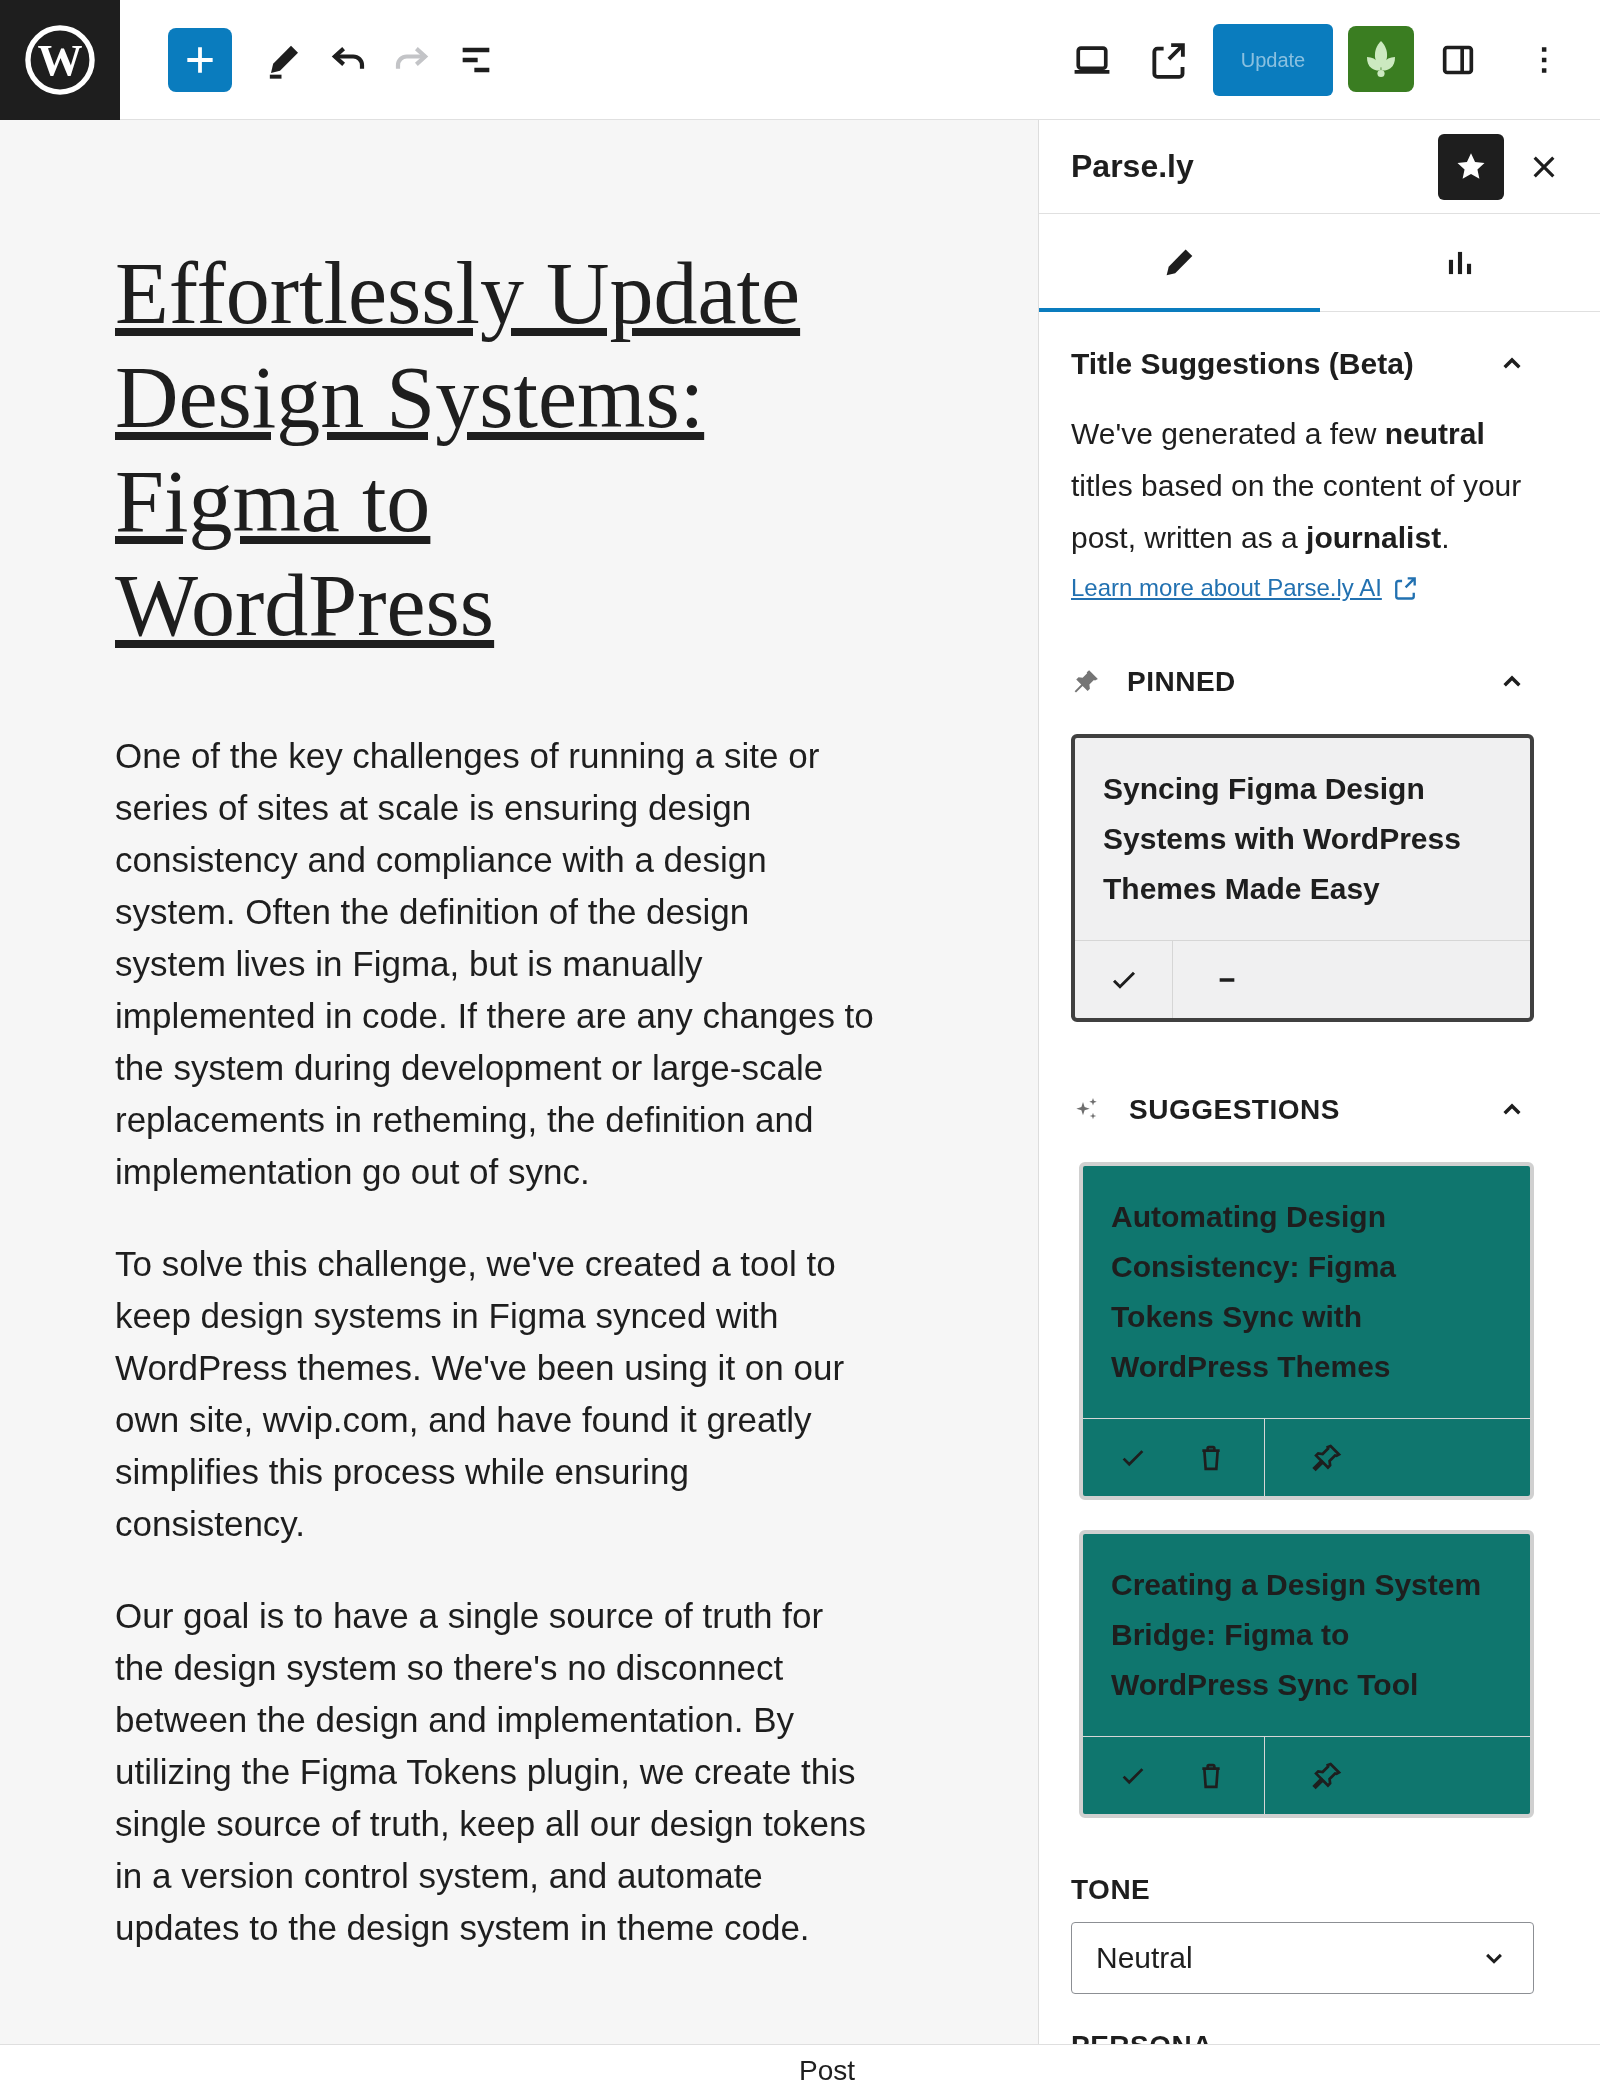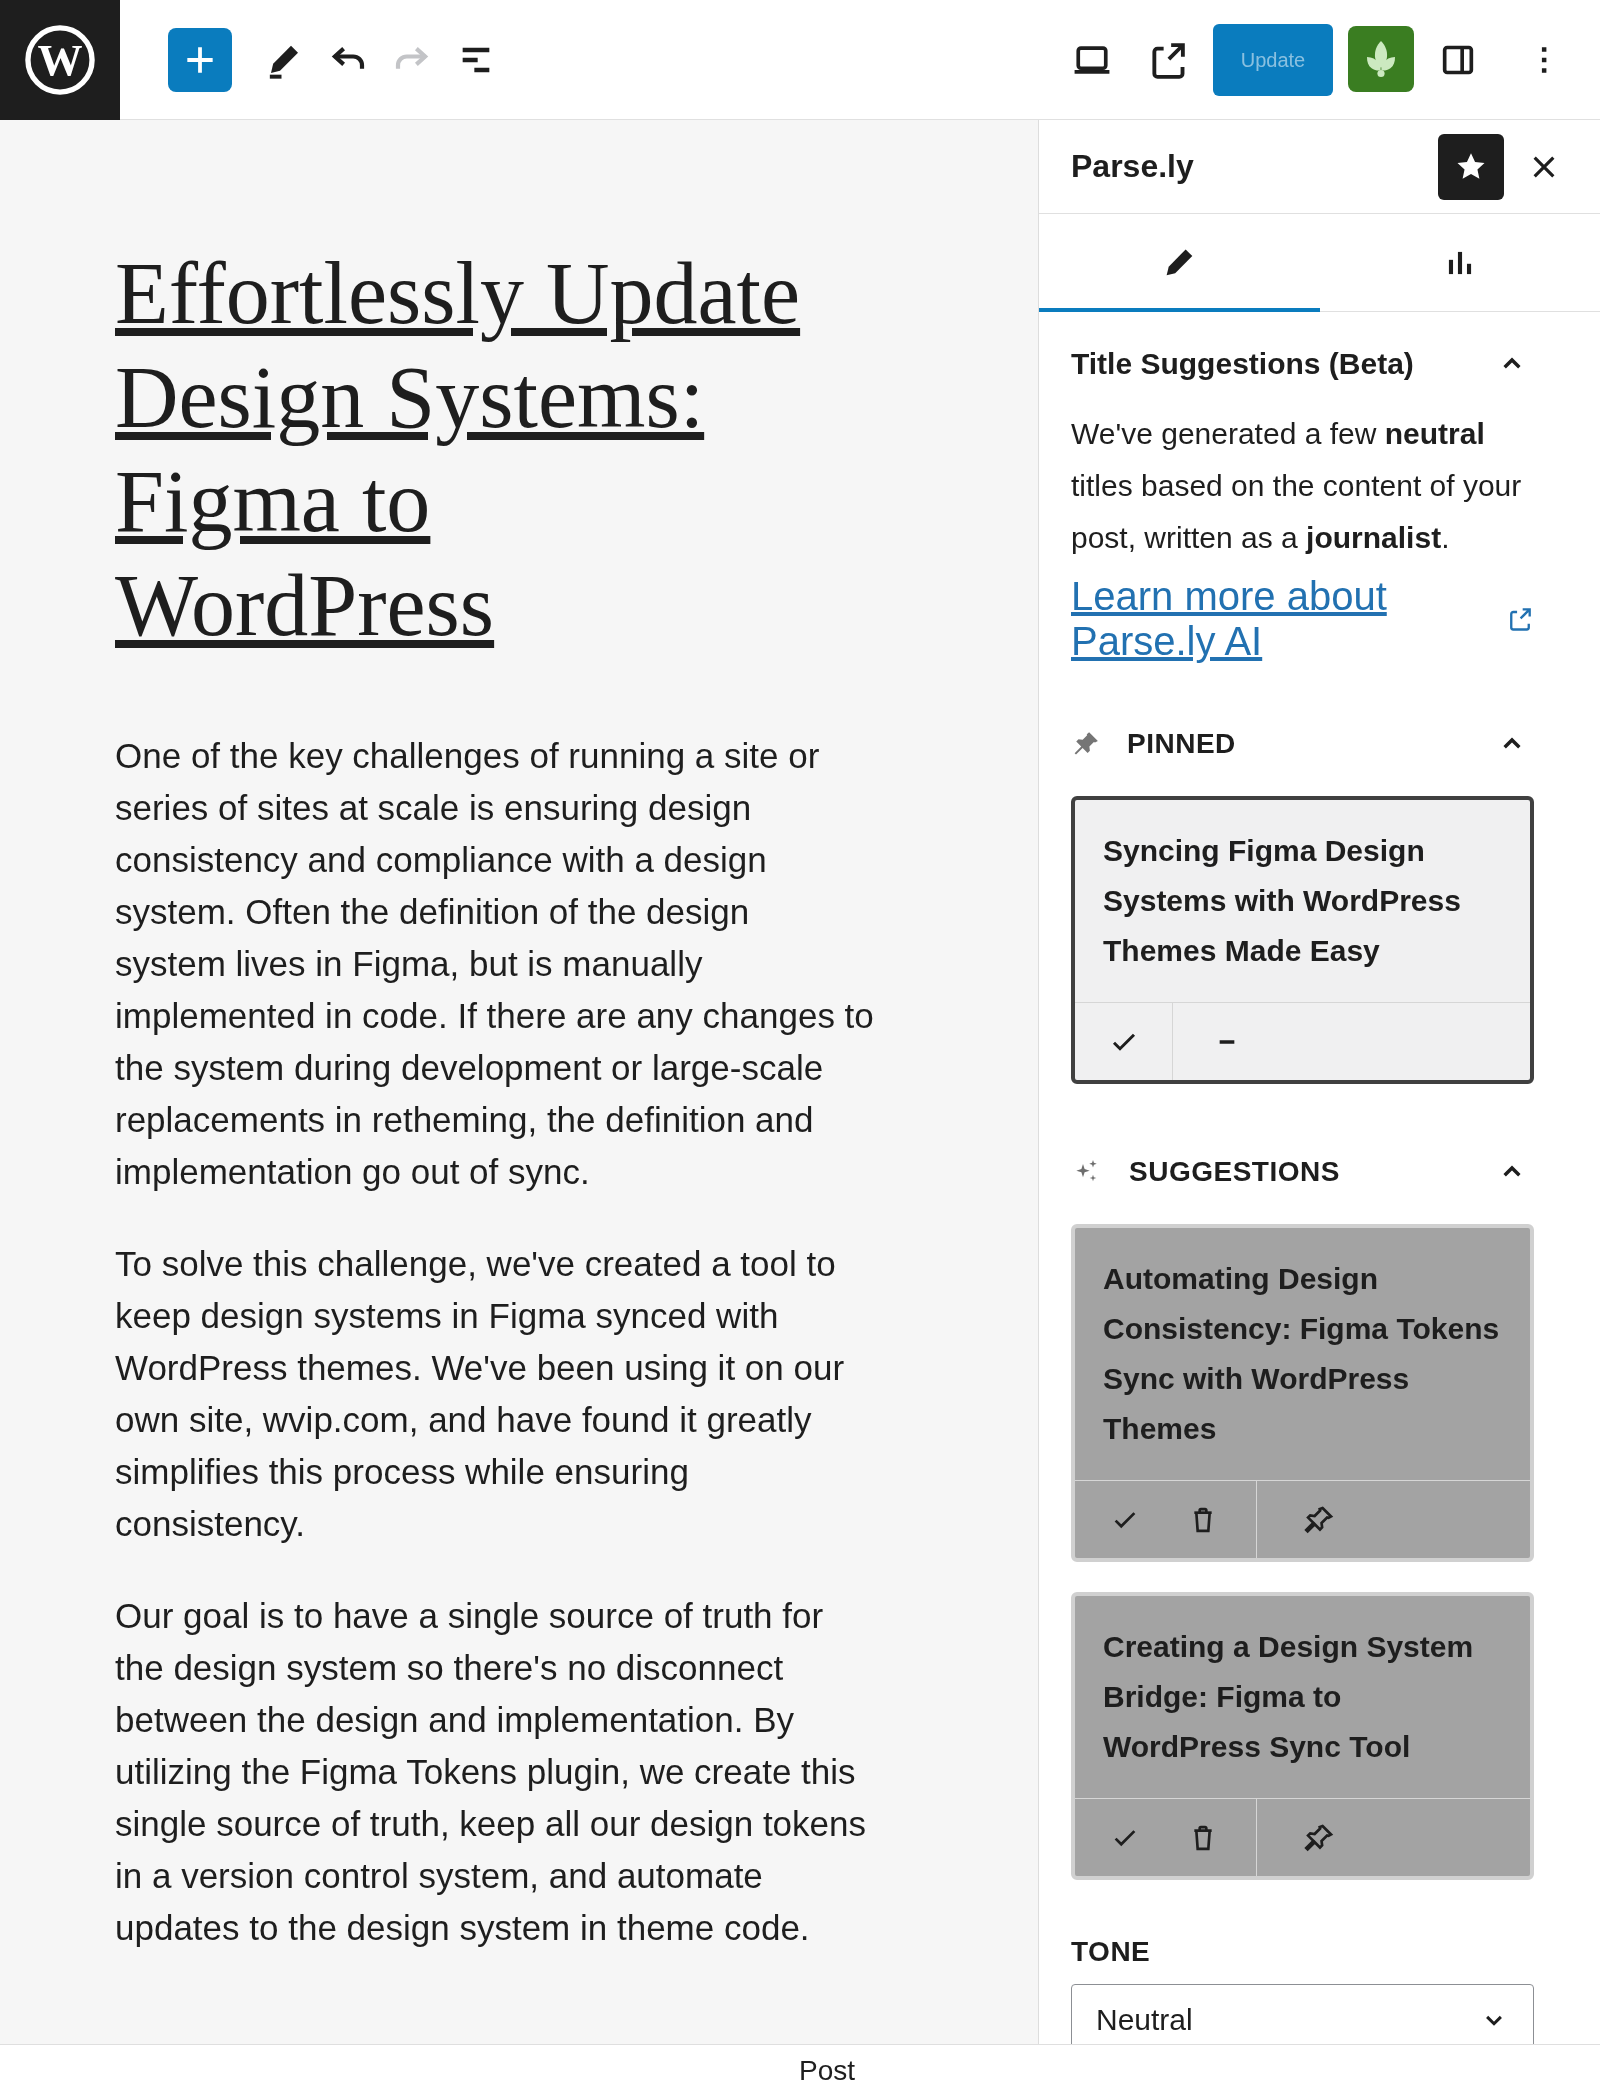--- a/index.html
+++ b/index.html
@@ -44,30 +44,30 @@
   .sb-tab { flex:1; display:flex; align-items:center; justify-content:center; cursor:pointer; background:transparent; border:none; }
   .tab-underline { position:absolute; left:0; bottom:-1px; width:50%; height:4px; background:var(--accent); }
   .sb-body { padding:0 66px 0 32px; }
 
   .section-head { display:flex; align-items:center; margin-top:30px; }
   .section-head .head-label { font-size:30px; font-weight:600; flex:1; }
   .chev-btn { width:44px; height:44px; border:none; background:transparent; display:flex; align-items:center;
               justify-content:center; cursor:pointer; }
   .intro { margin-top:22px; font-size:30px; line-height:52px; color:#1e1e1e; }
   .intro strong { font-weight:700; }
-  .learn-link { margin-top:10px; display:inline-flex; align-items:center; gap:9px; font-size:40px;
+  .learn-link { margin-top:10px; display:inline-flex; align-items:center; gap:9px; font-size:24px;
                 color:var(--link-blue); text-decoration:underline; cursor:pointer; }
 
   .group-head { display:flex; align-items:center; gap:26px; margin-top:58px; }
   .group-head .g-label { font-size:28px; font-weight:600; letter-spacing:.5px; flex:1; }
   .g-icon { display:flex; align-items:center; }
 
   .card { border:4px solid #404040; border-radius:6px; margin-top:30px; overflow:hidden; }
   .card.gray { background:#f0f0f1; }
-  .card.white { background:#a3a3a3; border-color:#d0d0d0; }
+  .card.white { background:#0f766e; border-color:#d0d0d0;margin-left:8px; }
   .card-title { padding:26px 28px; font-size:30px; font-weight:600; line-height:50px; }
   .card-actions { display:flex; border-top:1px solid #d6d6d6; height:78px; align-items:stretch; }
   .cell { display:flex; align-items:center; }
   .cell.bordered { border-right:1px solid #d6d6d6; }
   .act-btn { width:44px; height:44px; border:none; background:transparent; display:flex; align-items:center;
              justify-content:center; cursor:pointer; }
 
   .field-label { font-size:28px; font-weight:600; letter-spacing:.5px; margin-top:56px; }
   .select { margin-top:16px; height:72px; border:1.5px solid #8c8f94; border-radius:4px; background:#fff;
             display:flex; align-items:center; padding:0 24px; font-size:30px; cursor:pointer; }

